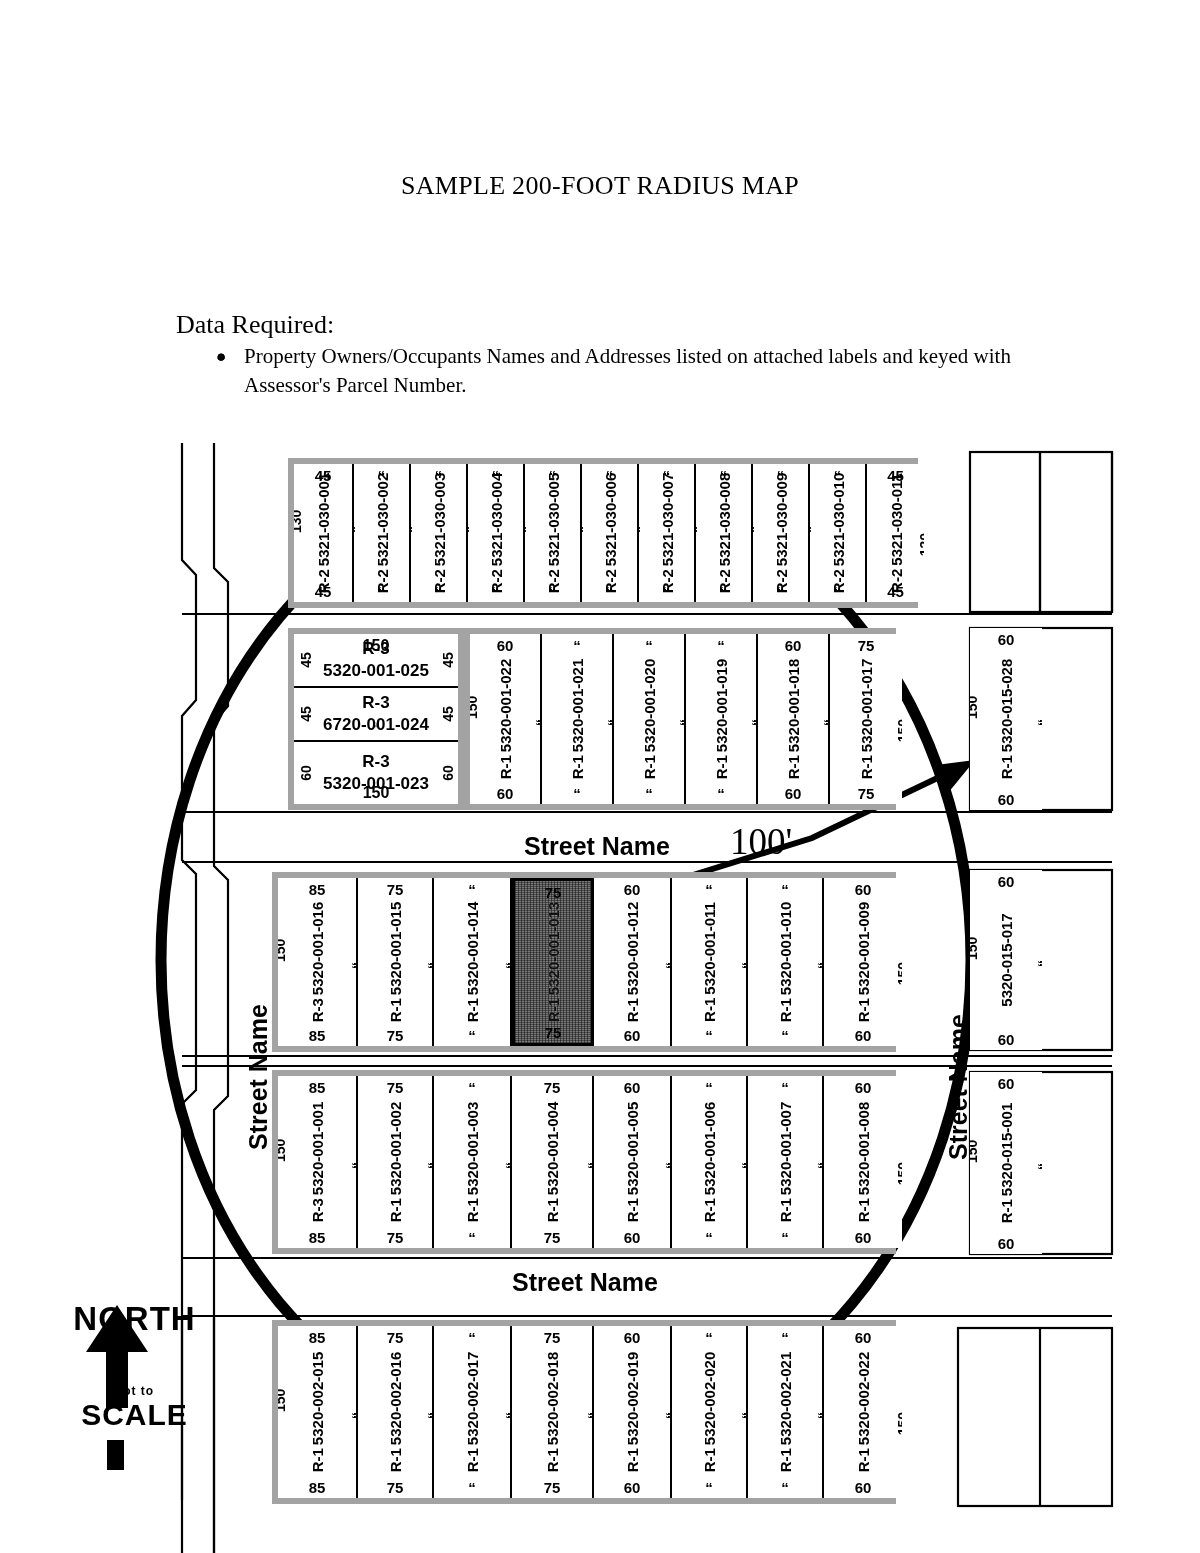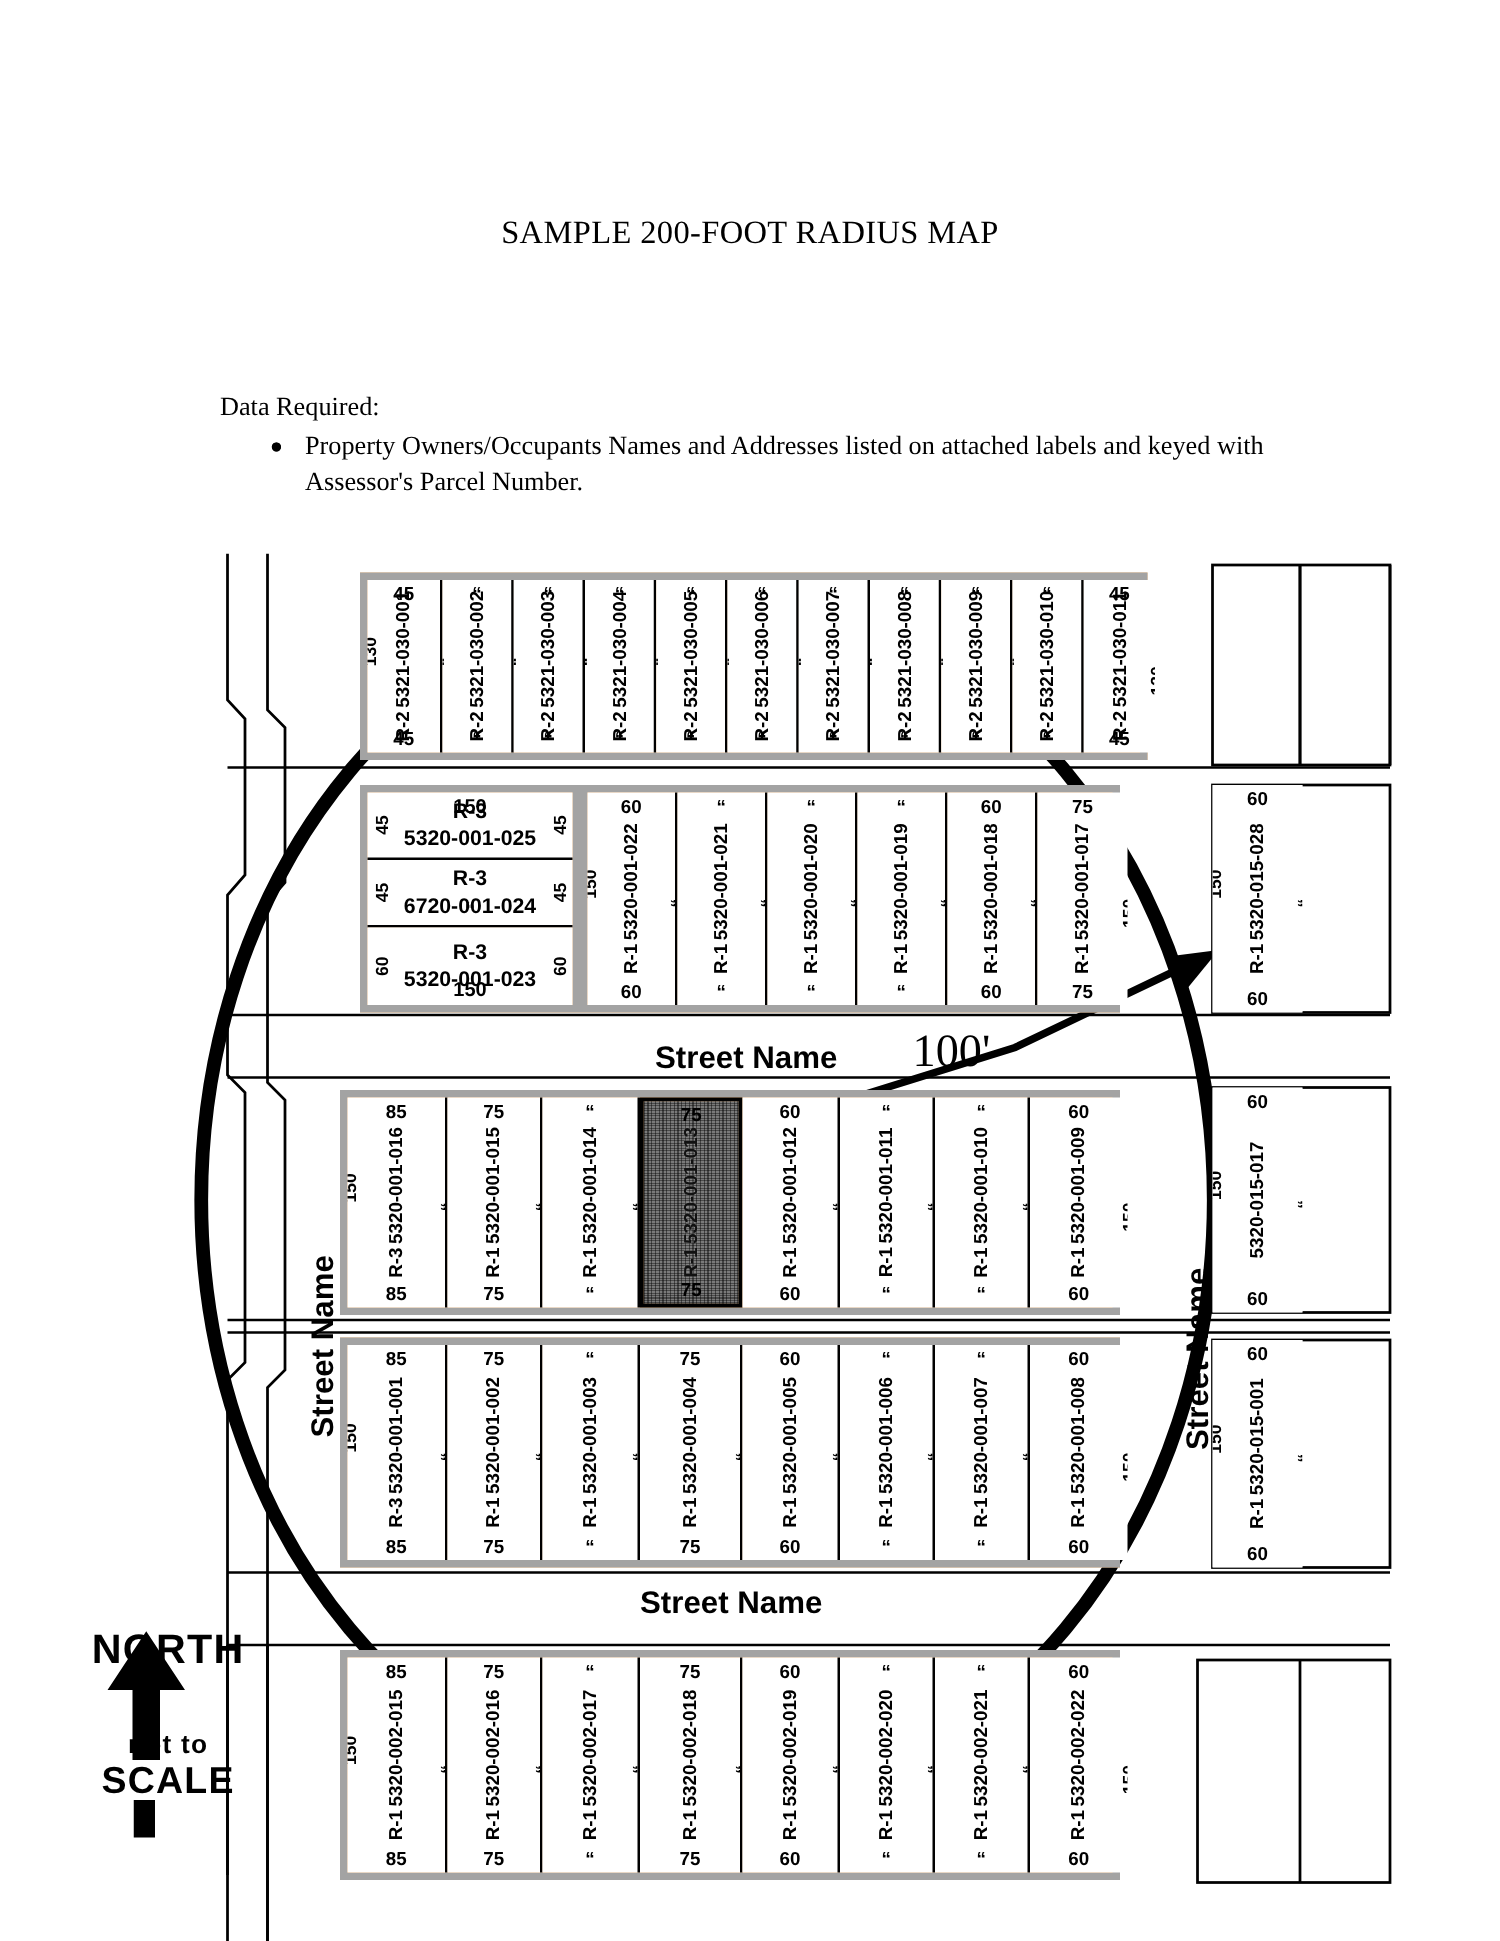--- a/index.html
+++ b/index.html
@@ -5,21 +5,21 @@
   html,body{margin:0;padding:0;background:#fff;}
   body{width:1200px;height:1553px;position:relative;
        font-family:"Liberation Serif", serif;color:#000;
        overflow:hidden;}
 
   
   #titleBlock{position:absolute;left:0;top:168px;width:1200px;text-align:center;}
   #titleBlock .tl{font-size:26px;line-height:36px;letter-spacing:.3px;}
 
   #dataReq{position:absolute;left:176px;top:310px;width:860px;}
-  #dataReq .hd{font-size:21px;line-height:30px;}
+  #dataReq .hd{font-size:26px;line-height:30px;}
   #dataReq ul{margin:2px 0 0 0;padding-left:40px;list-style:none;}
   #dataReq li{font-size:21px;line-height:29px;position:relative;padding-left:28px;}
   #dataReq li .bullet{position:absolute;left:0;top:0;font-size:17px;}
 
   
   #map{position:absolute;left:0;top:0;width:1200px;height:1553px;}
   #mapsvg{position:absolute;left:0;top:0;}
 
   
   .block{position:absolute;border:6px solid #a3a3a3;box-sizing:border-box;
@@ -70,21 +70,21 @@
   .streetlabel.vert{transform-origin:left top;transform:rotate(-90deg);}
 
   .radiuslabel{position:absolute;font-family:"Liberation Serif", serif;
                font-size:37px;white-space:nowrap;}
 
   
   #north{position:absolute;left:42px;top:1300px;width:185px;text-align:center;}
   #north .ntxt{font-family:"Liberation Sans", sans-serif;font-weight:bold;
                font-size:33px;letter-spacing:1px;margin-top:0px;}
   #north .nts1{font-family:"Liberation Sans", sans-serif;font-weight:bold;
-               font-size:21px;letter-spacing:1px;}
+               font-size:12px;letter-spacing:1px;}
   #north .nts2{font-family:"Liberation Sans", sans-serif;font-weight:bold;
                font-size:30px;letter-spacing:1px;}
 </style>
 </head>
 <body>
 
 <div id="titleBlock">
   <div class="tl">SAMPLE 200-FOOT RADIUS MAP</div>
 </div>
 

